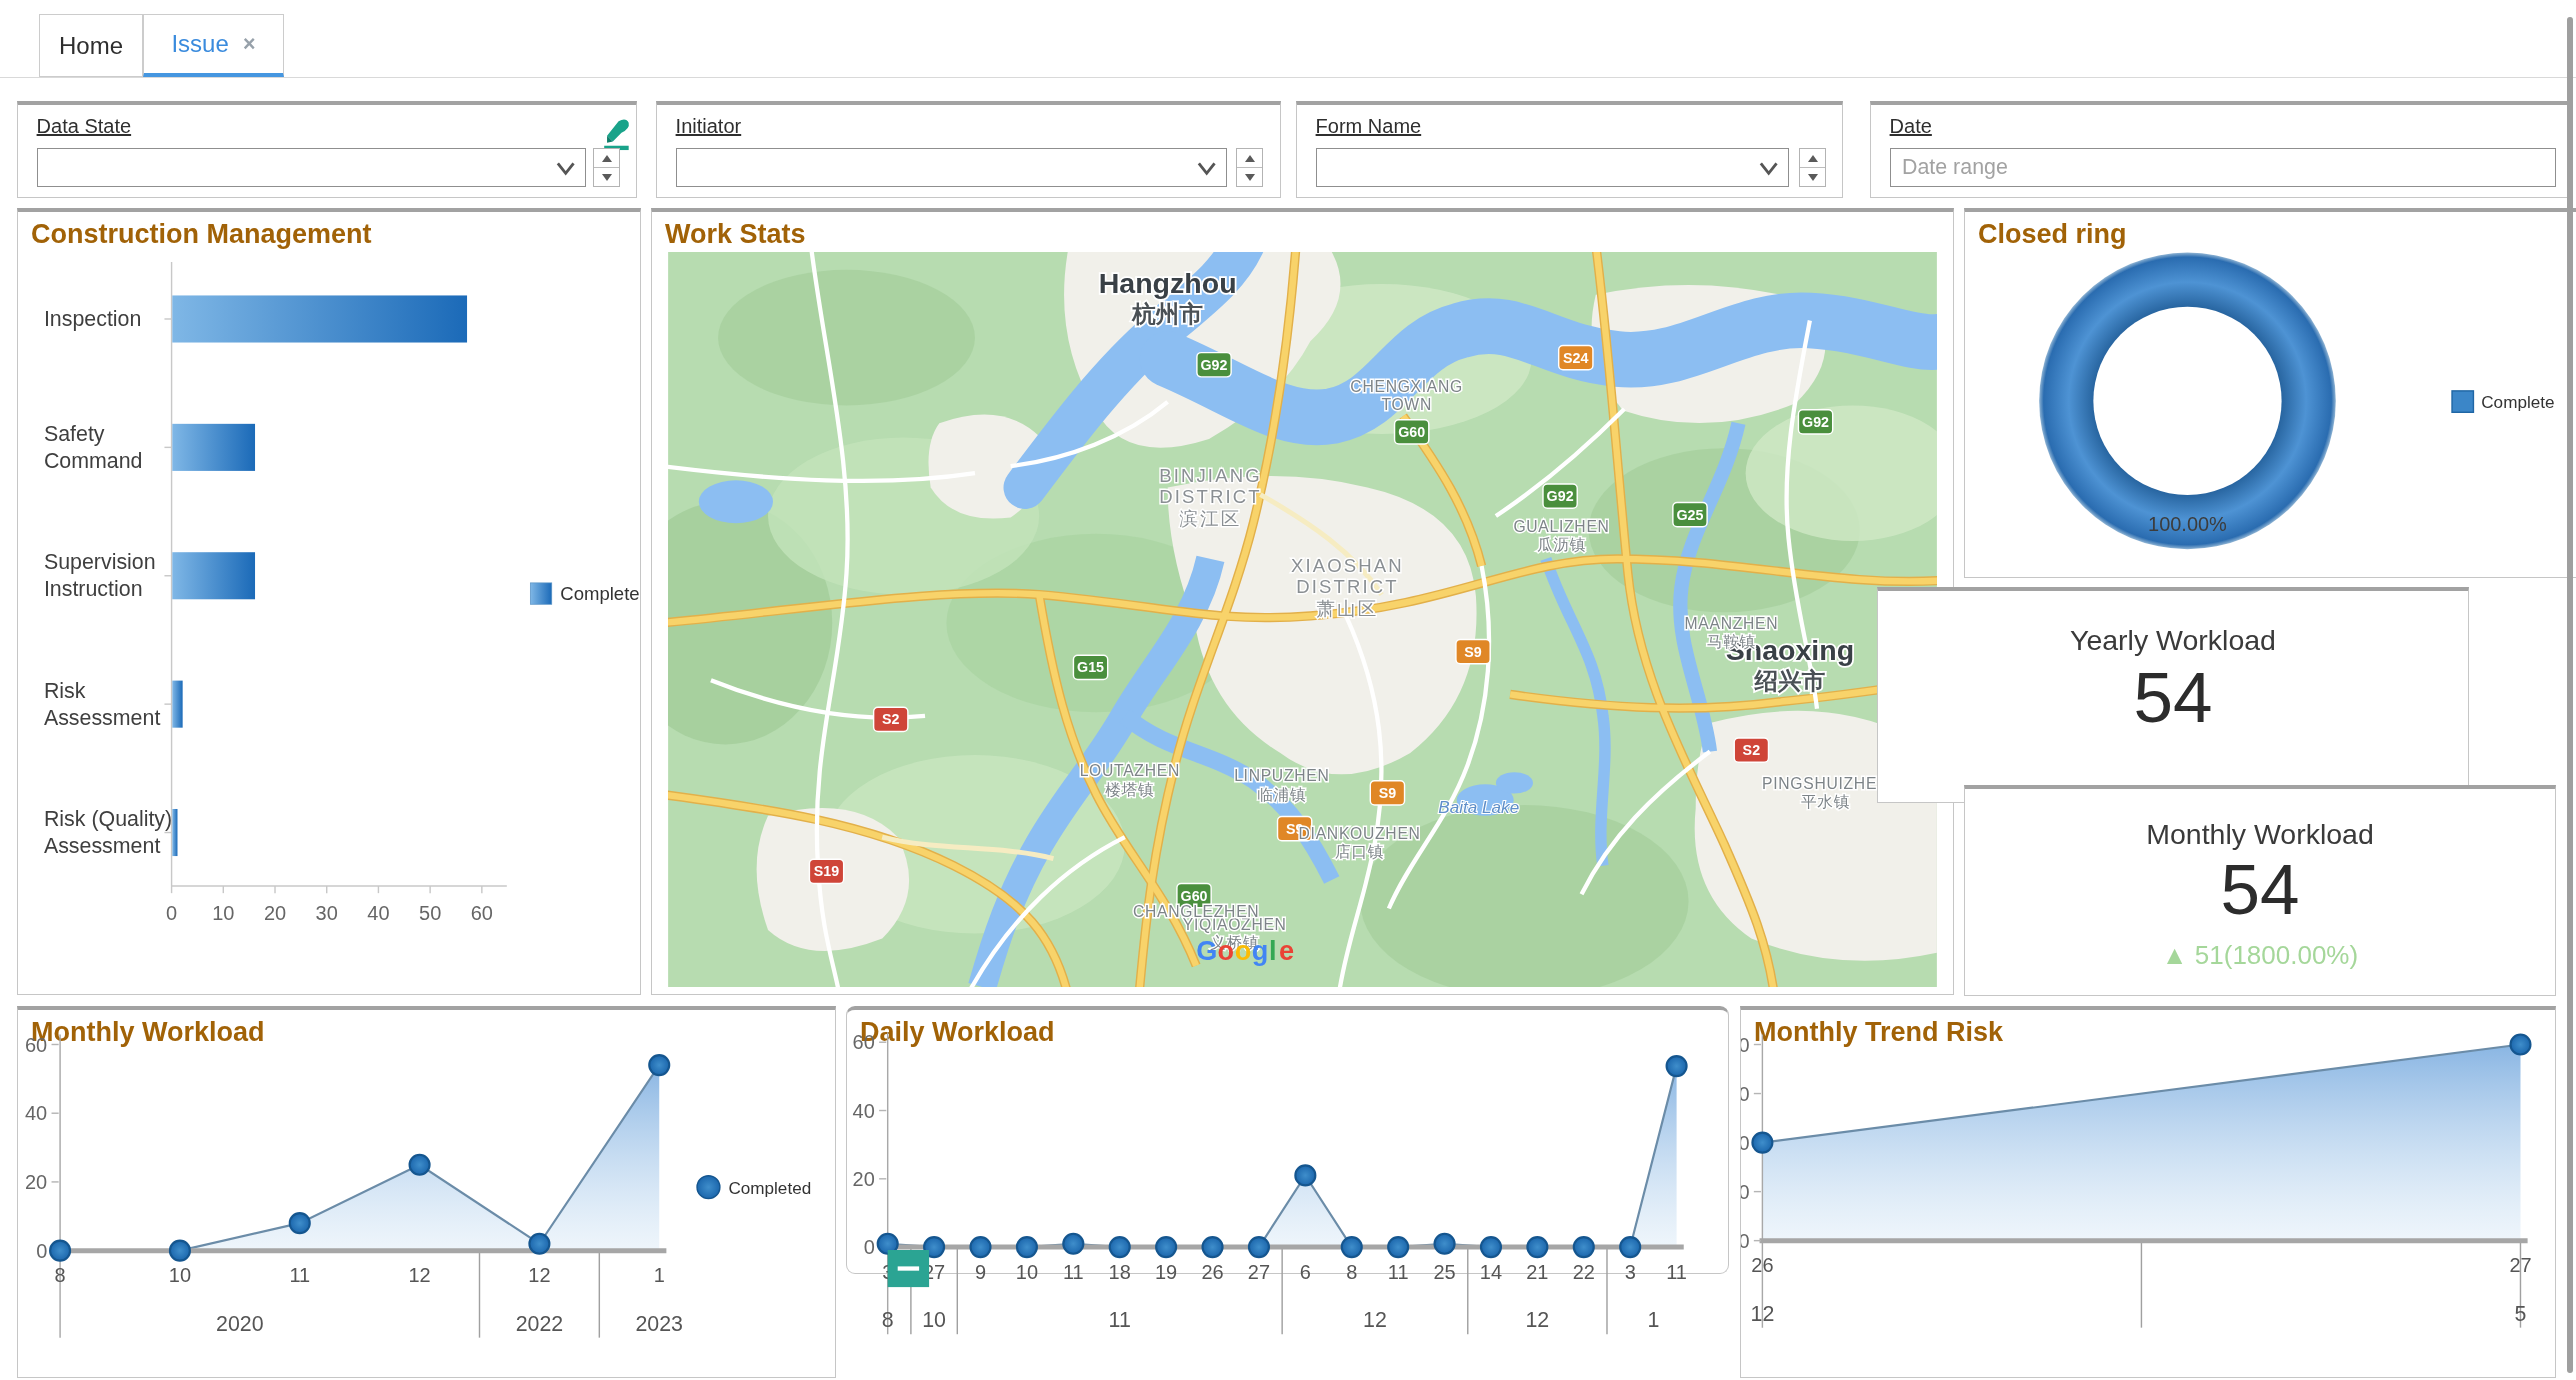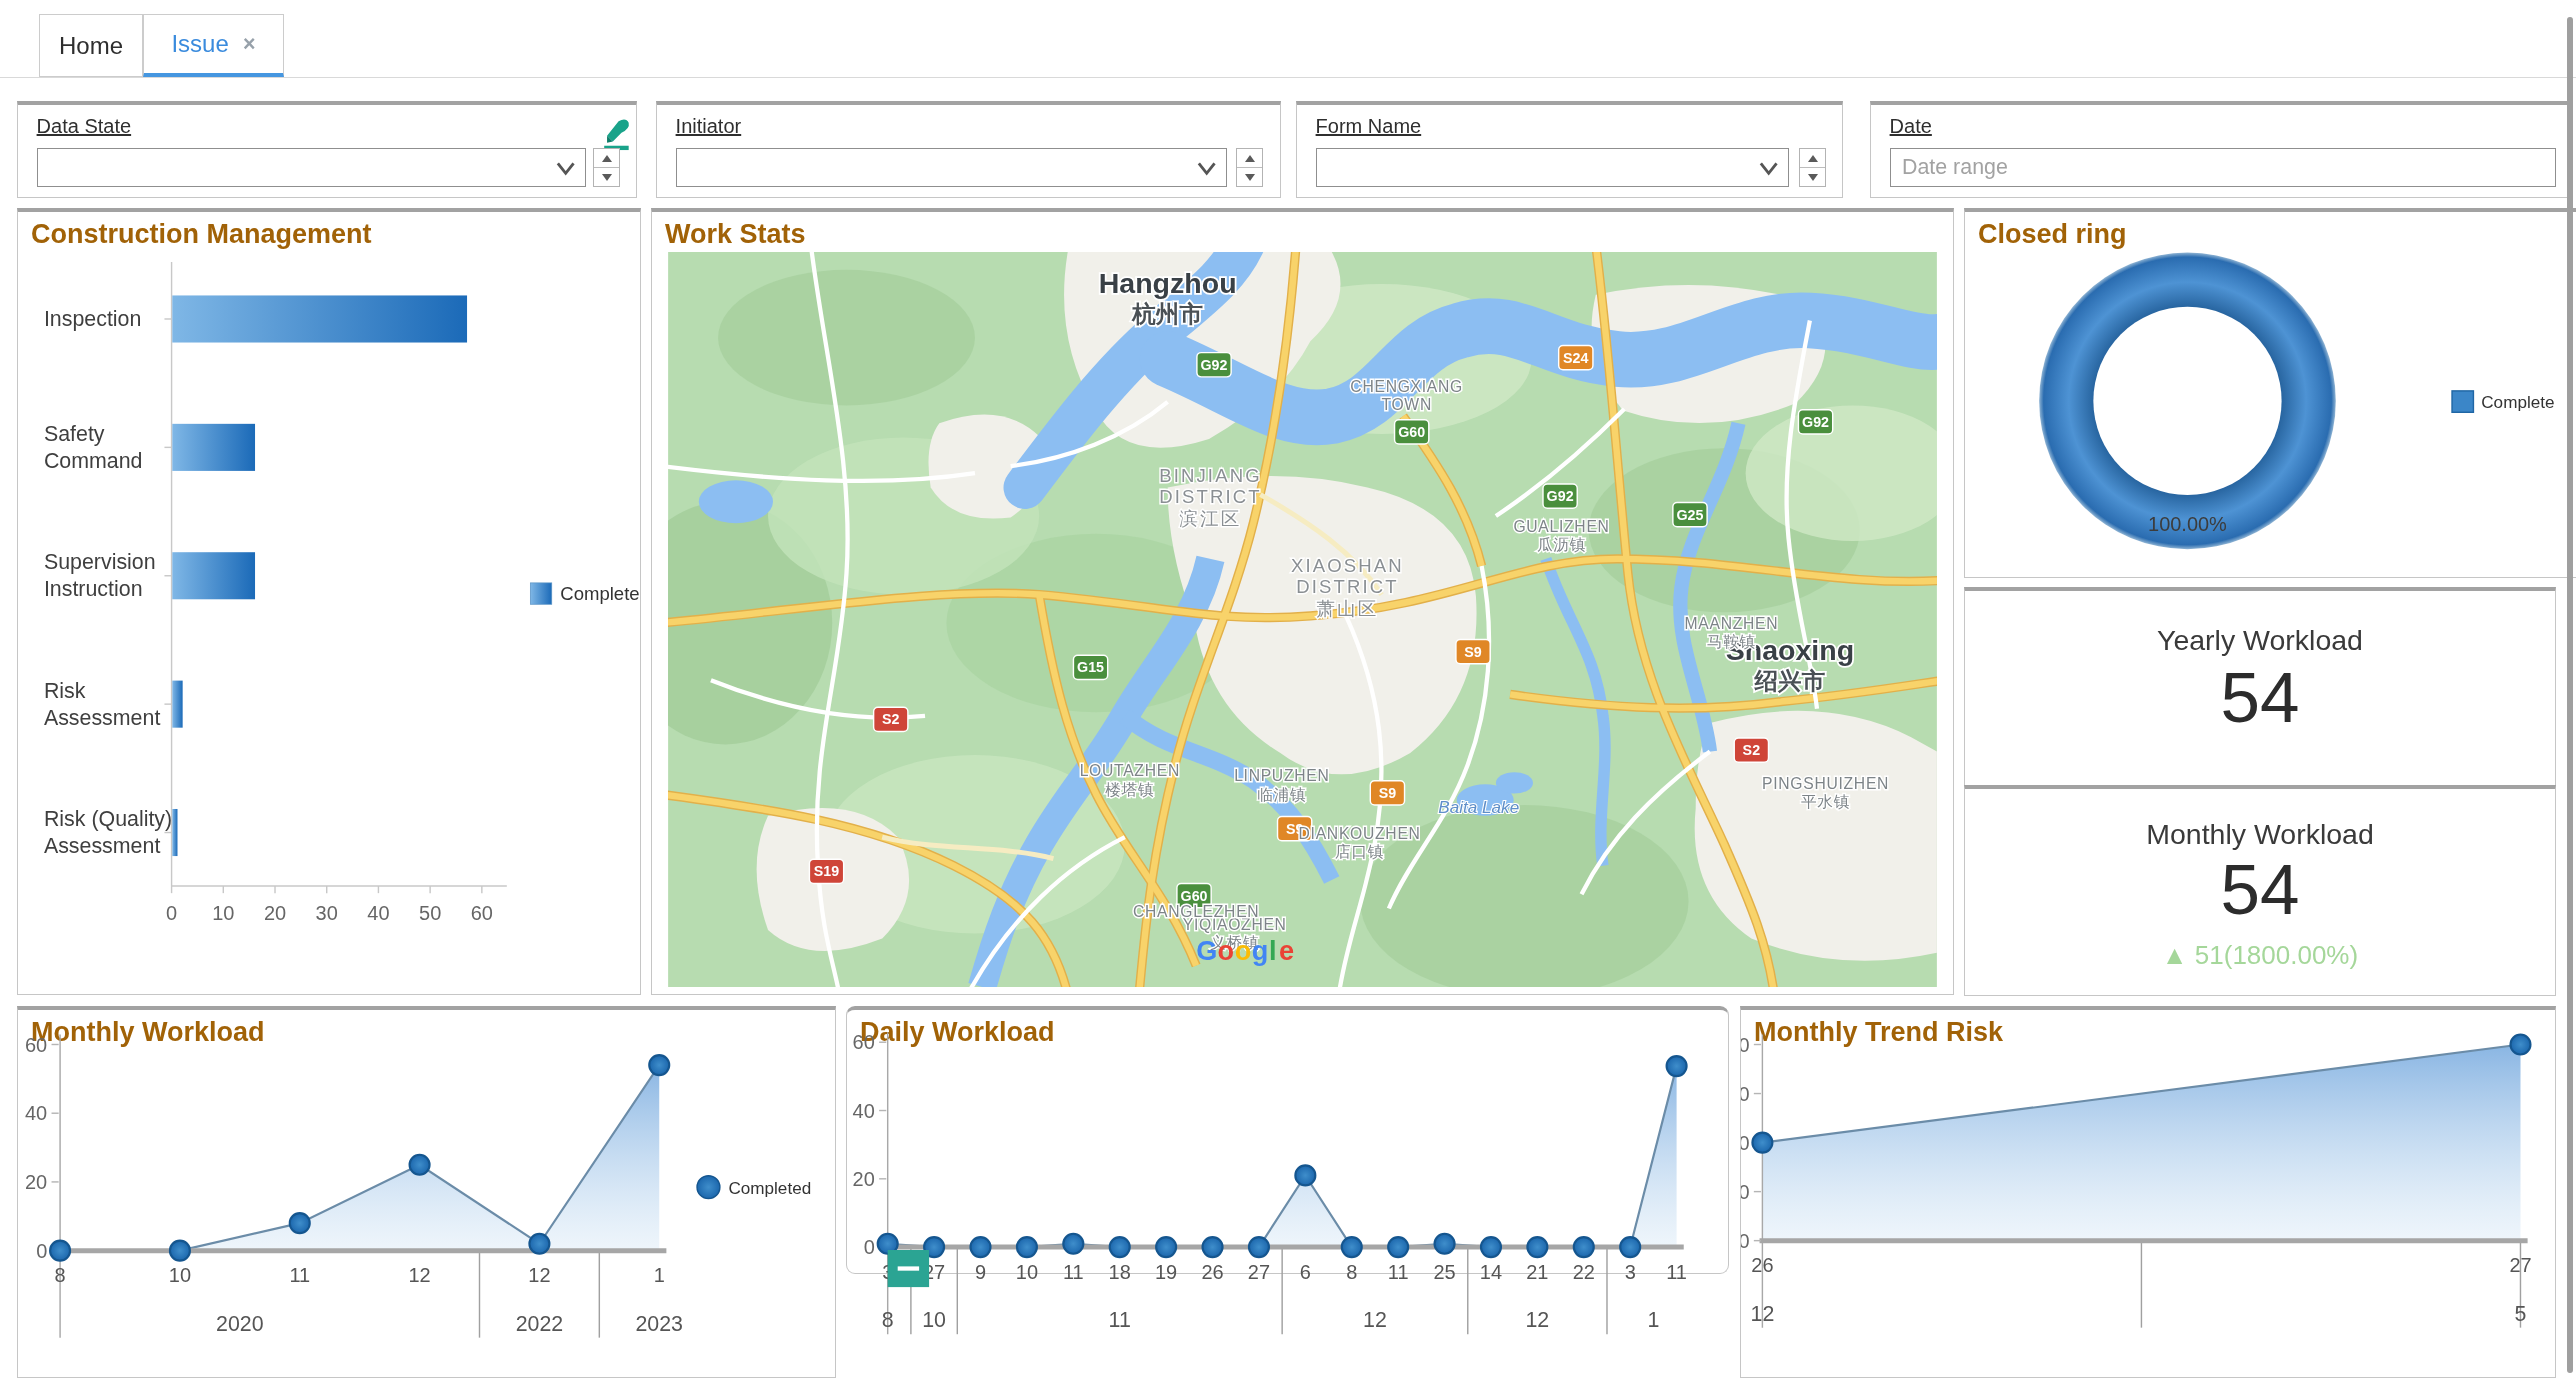--- a/index.html
+++ b/index.html
@@ -367,21 +367,21 @@
       <circle cx="312" cy="214" r="208" fill="url(#ringg)"></circle>
       <circle cx="312" cy="214" r="132" fill="#ffffff"></circle>
       <text x="312" y="396" font-size="28" fill="#3c3c3c" text-anchor="middle" font-weight="normal">100.00%</text>
       <g>
         <rect x="683" y="200" width="30" height="30" fill="#3b86c8" stroke="#1f66a5" stroke-width="2"></rect>
         <text x="724" y="224" font-size="24" fill="#333" text-anchor="start" font-weight="normal">Completed</text>
       </g>
     </svg>
 </div>
 
-<div class="panel" style="left:1964px;top:587px;width:592px;height:216px;">
+<div class="panel" style="left:1877px;top:587px;width:592px;height:216px;">
   <div class="cardtitle" style="top:33px;">Yearly Workload</div>
   <div class="cardvalue" style="top:66px;">54</div>
 </div>
 
 <div class="panel" style="left:1964px;top:785px;width:592px;height:211px;">
   <div class="cardtitle" style="top:28.5px;">Monthly Workload</div>
   <div class="cardvalue" style="top:60px;">54</div>
   <div class="carddelta" style="top:151px;">▲ 51(1800.00%)</div>
 </div>
 

